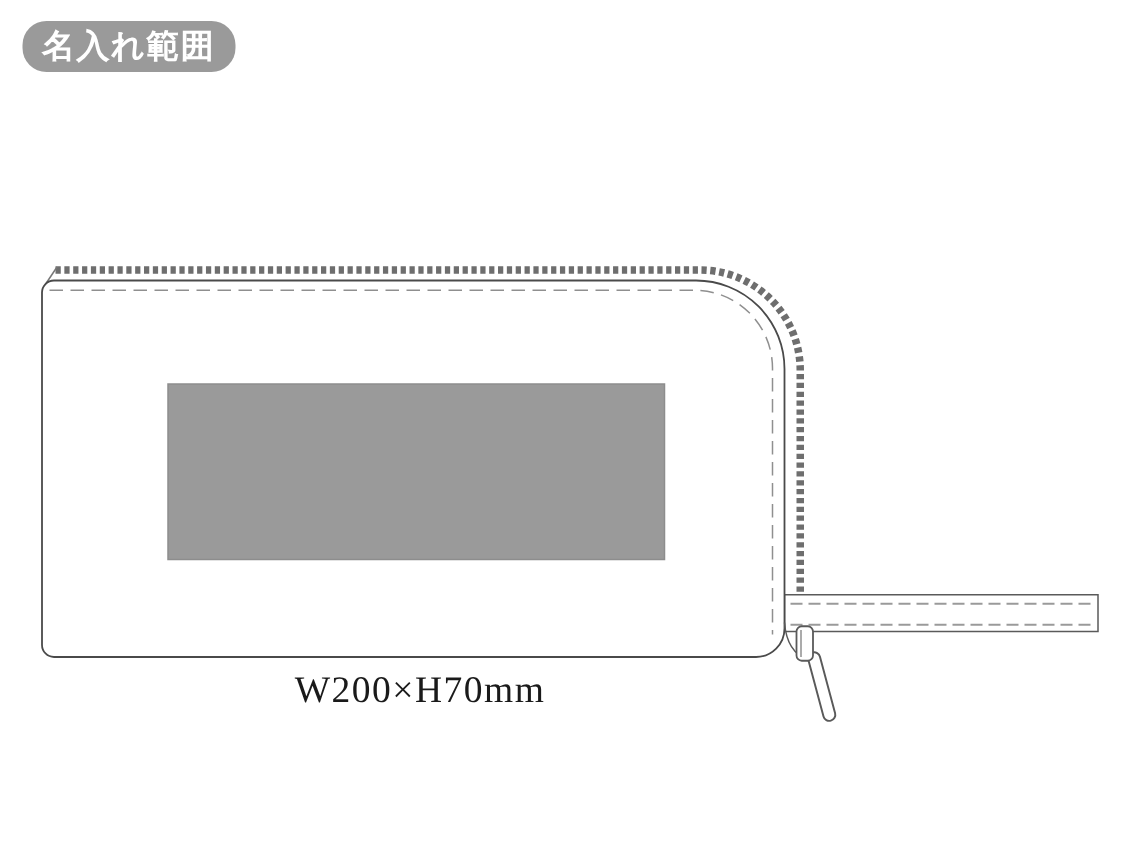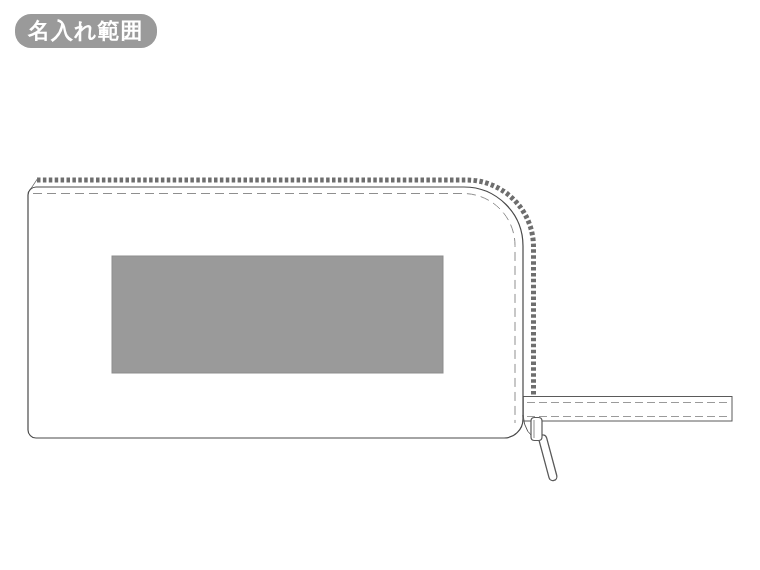--- a/index.html
+++ b/index.html
@@ -73,14 +73,15 @@
     <path d="M 523 415 Q 524.5 435 539 440" fill="none" stroke="#5a5a5a" stroke-width="1"></path>
 
     <rect x="538" y="435" width="8" height="47" rx="4" fill="#ffffff" stroke="#5a5a5a" stroke-width="1.3" transform="rotate(-15 542 436)"></rect>
 
     <g>
       <rect x="531" y="417.5" width="11" height="23" rx="3.5" fill="#ffffff" stroke="#5a5a5a" stroke-width="1.2"></rect>
       <line x1="534" y1="420" x2="534" y2="438" stroke="#8f8f8f" stroke-width="1"></line>
     </g>
   </svg>
 
+  <div class="dim-label">W200×H70mm</div>
 
 </div>
 
 </body></html>

